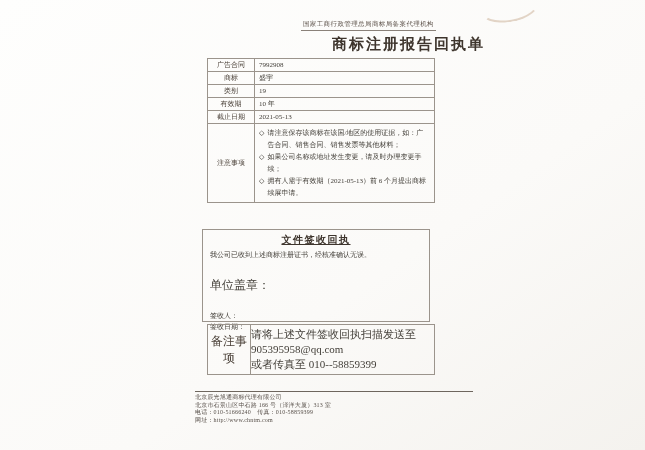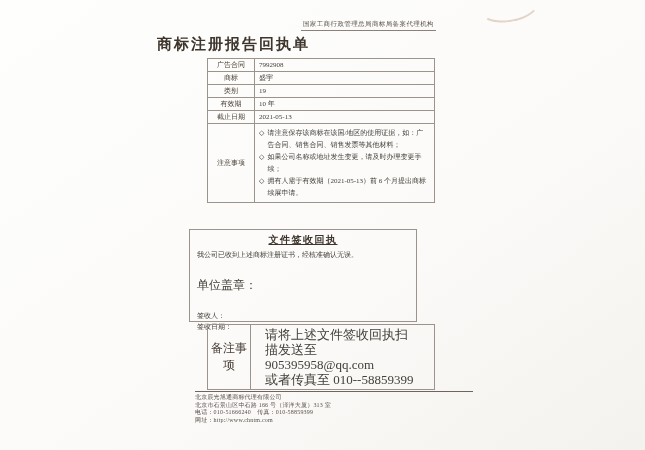--- a/index.html
+++ b/index.html
@@ -19,58 +19,58 @@
     border:2px solid transparent;border-bottom-color:rgba(195,165,135,.45);
     border-radius:50%;transform:rotate(-10deg);
   }
   .agency-line{
     position:absolute;top:20px;right:209px;
     font-size:6.5px;letter-spacing:.4px;color:#5c5149;
     border-bottom:1px solid #8a8179;padding:0 2px 1px 2px;
   }
   .doc-title{
     position:absolute;top:35px;left:157px;width:328px;
-    text-align:left;font-size:15px;font-weight:bold;
+    text-align:right;font-size:15px;font-weight:bold;
     letter-spacing:2px;color:#3e352d;
   }
   table{border-collapse:collapse;}
   td{border:1px solid #9b948c;vertical-align:middle;}
   .main-table{position:absolute;left:207px;top:58px;width:228px;}
   .main-table td.lbl{
     width:44px;text-align:center;font-size:7px;color:#4a4038;
     height:12px;padding:0 1px;
   }
   .main-table td.val{
     font-size:7px;padding:0 4px;height:12px;color:#44403a;
   }
   .main-table td.notes{
     padding:3px 4px 3px 4px;vertical-align:top;
   }
   .note-line{
     display:flex;gap:3px;font-size:7px;line-height:12px;color:#44403a;
   }
   .note-line .bullet{flex:0 0 auto;}
   .receipt-box{
-    position:absolute;left:189px;top:229px;width:228px;height:93px;
+    position:absolute;left:202px;top:229px;width:228px;height:93px;
     border:1px solid #9b948c;box-sizing:border-box;padding:3px 7px;
   }
   .receipt-title{
     text-align:center;font-size:10px;font-weight:bold;
     text-decoration:underline;letter-spacing:1.5px;color:#3e352d;
   }
   .receipt-statement{font-size:7px;margin-top:3px;color:#44403a;}
   .receipt-stamp{font-size:12px;margin-top:17px;color:#44403a;}
   .receipt-signer{font-size:7px;margin-top:17px;color:#44403a;}
   .receipt-date{font-size:7px;margin-top:1px;color:#44403a;}
   .remark-table{position:absolute;left:207px;top:324px;width:228px;}
   .remark-table td.lbl{
     width:40px;text-align:center;font-size:12px;padding:0 1px;
   }
   .remark-table td.val{
-    font-size:13px;padding:2px 14px;color:#44403a;
+    font-size:11px;padding:2px 0;color:#44403a;
   }
   .remark-table td.val div{line-height:15px;}
   .footer{
     position:absolute;left:195px;top:391px;width:278px;
     border-top:1px solid #6e665e;padding-top:2px;
     font-size:6px;line-height:7.5px;color:#58504a;letter-spacing:.2px;
   }
 </style>
 </head>
 <body>

